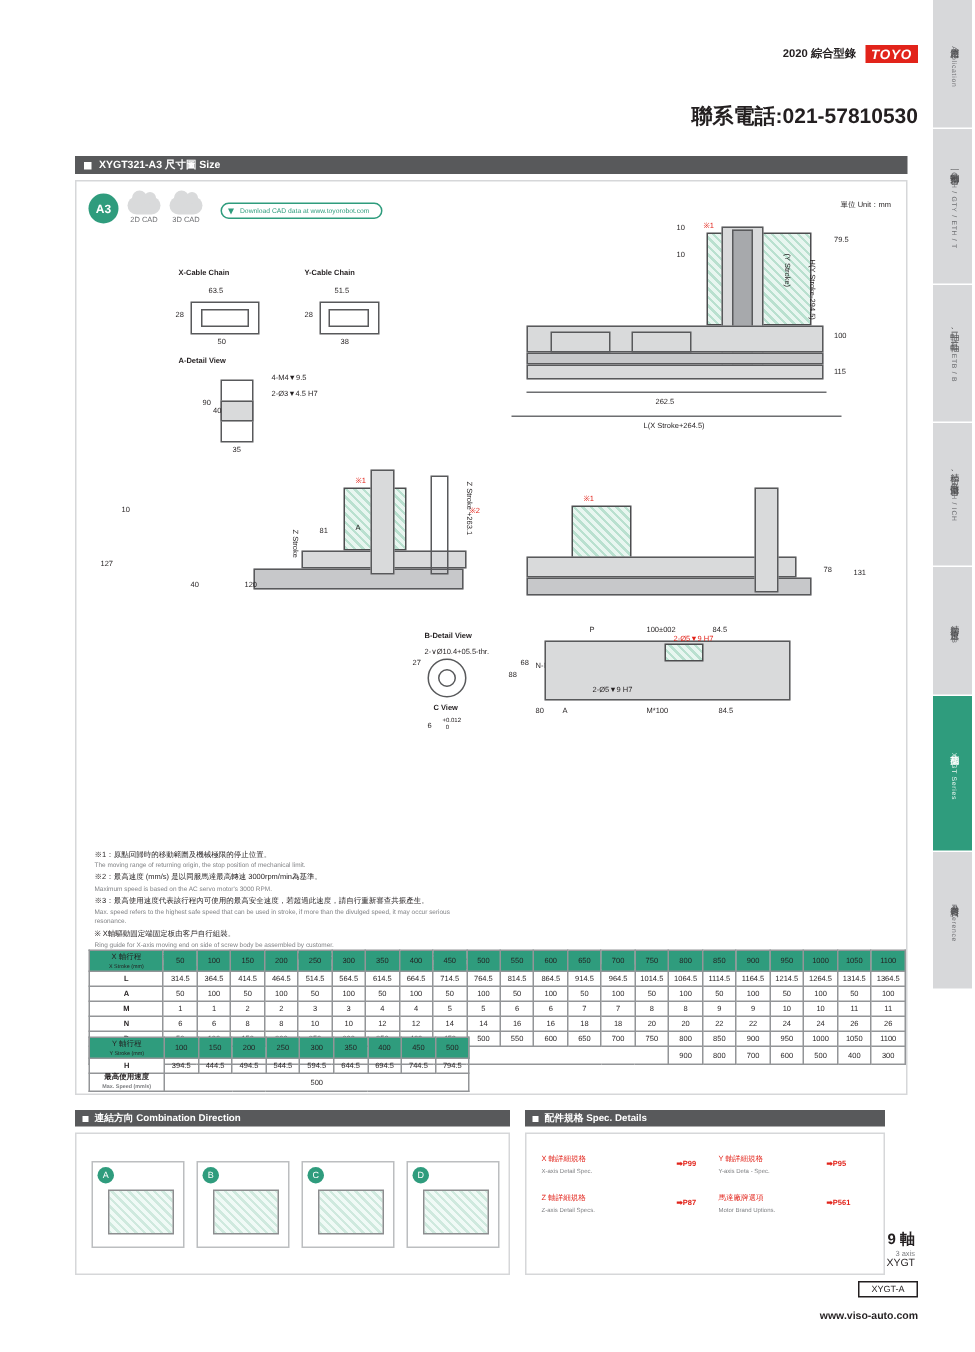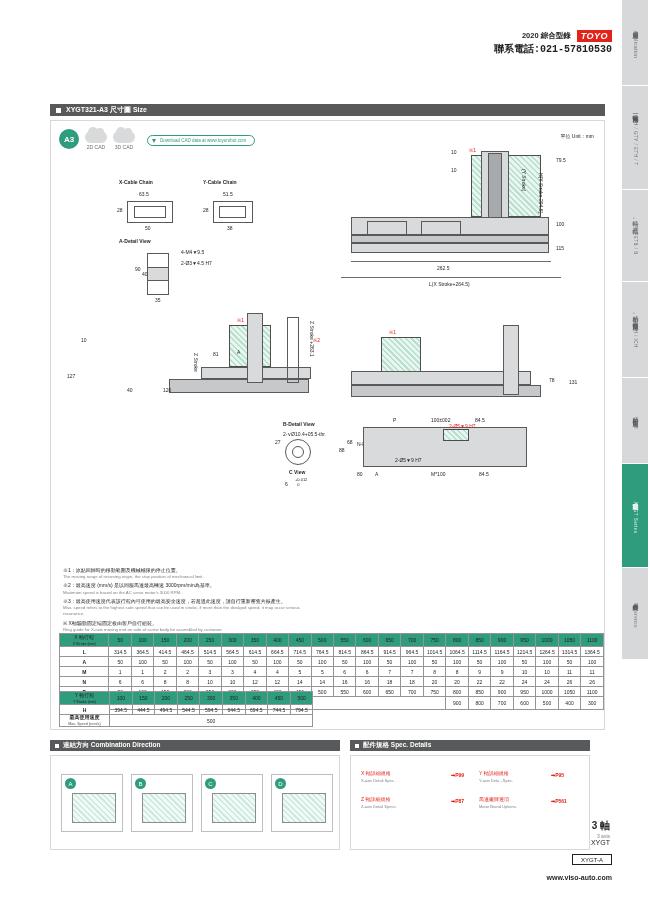--- a/index.html
+++ b/index.html
@@ -42,22 +42,22 @@
     position:absolute; right:38px; top:30px;
     display:flex; align-items:center; gap:6px;
     font-size:7.5px; font-weight:bold; color:#231f20;
   }
   .toyo-logo {
     background:#e2231a; color:#ffffff;
     font-weight:bold; font-style:italic; font-size:9px;
     padding:1px 4px 1px 4px; letter-spacing:0.5px;
   }
   .phone {
-    position:absolute; right:38px; top:42px;
-    font-size:10px; font-weight:bold; color:#231f20;font-family:Liberation Mono, monospace;
+    position:absolute; right:38px; top:69px;
+    font-size:14px; font-weight:bold; color:#231f20;
   }
 
   
   .sec-title {
     position:absolute; left:50px; top:104px; width:555px; height:12px;
     background:#58595b; color:#ffffff;
     display:flex; align-items:center; gap:5px;
     padding-left:6px; font-size:7px; font-weight:bold;
   }
   .sec-title .sq { width:5px; height:5px; background:#ffffff; }
@@ -589,21 +589,21 @@
     <div class="pg-pill" style="left:100px; top:42px;">➡P87</div>
 
     <div class="spec-link" style="left:128px; top:40px;">
       <span class="t">馬達廠牌選項</span>
       <span class="e">Motor Brand Uptions.</span>
     </div>
     <div class="pg-pill" style="left:200px; top:42px;">➡P561</div>
   </div>
 
   <div class="axis-note">
-    <div class="n1">3 軸</div>
+    <div class="n1">9 軸</div>
     <div class="n2">3 axis</div>
     <div class="n3">XYGT</div>
   </div>
   <div class="axis-box">XYGT-A</div>
   <div class="url">www.viso-auto.com</div>
 
   <div class="sidetabs" id="sidetabs">
       <div class="sidetab" style="height:86px">
         <span>應用篇</span>
         <span class="sub">&nbsp;Application</span>

